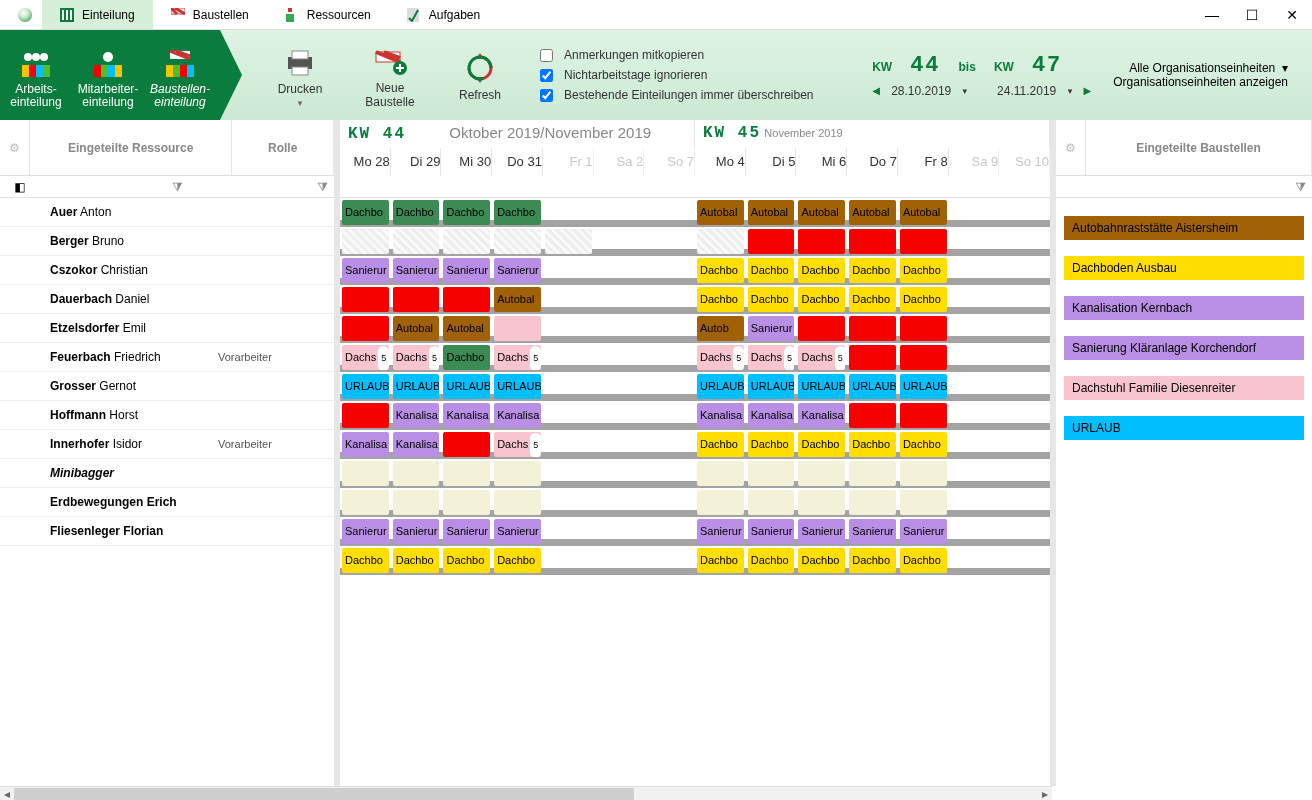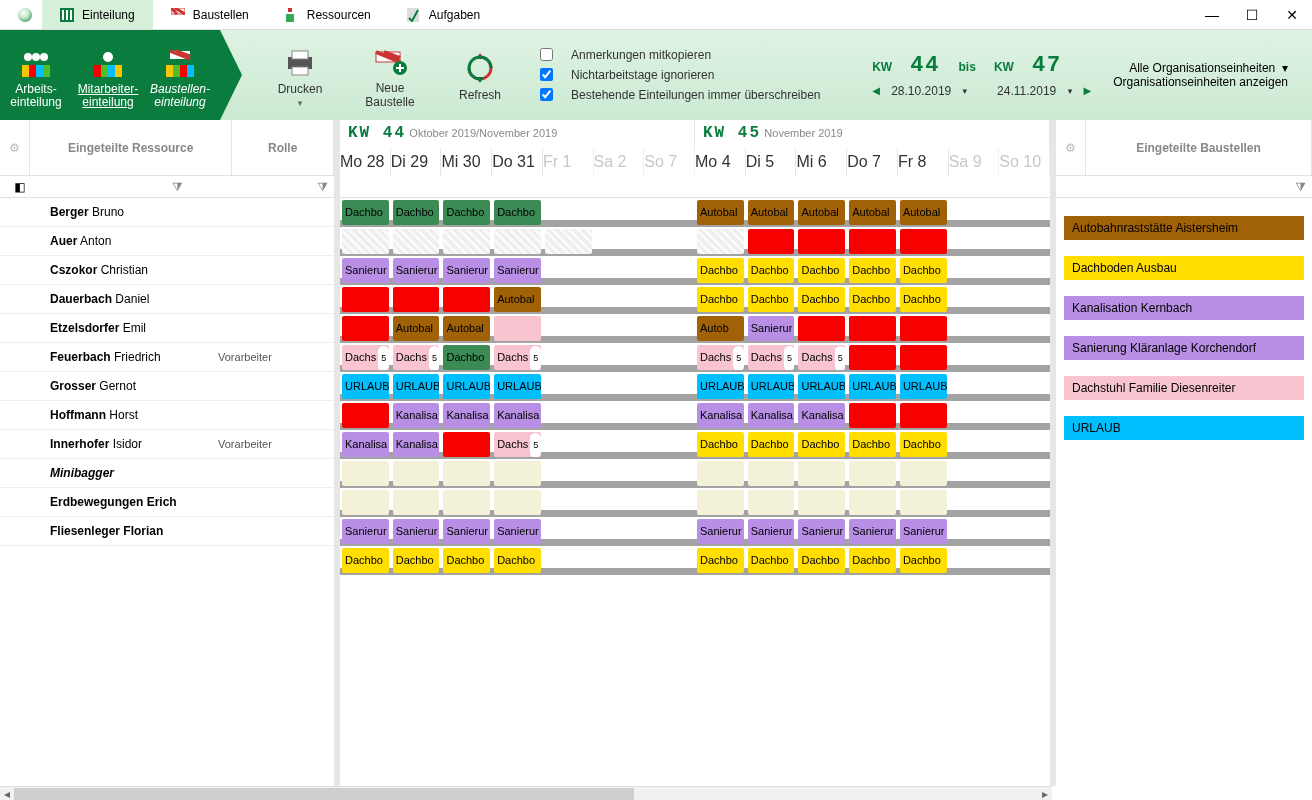--- a/index.html
+++ b/index.html
@@ -15,21 +15,21 @@
 .winctl div{width:40px;text-align:center;font-size:14px;cursor:default;}
 
 .ribbon{height:90px;display:flex;background:linear-gradient(#dff3e4,#cbe9d2);}
 .rib-left{display:flex;align-items:center;background:#0a7d3e;clip-path:polygon(0 0,calc(100% - 22px) 0,100% 50%,calc(100% - 22px) 100%,0 100%);padding-right:26px;}
 .rib-item{width:72px;text-align:center;color:#fff;font-size:11px;line-height:1.1;padding-top:6px;}
 .rib-item .ic{height:34px;display:flex;align-items:center;justify-content:center;margin-bottom:2px;}
 .rib-mid{display:flex;align-items:center;gap:18px;padding:0 10px 0 22px;}
 .rib-act{width:72px;text-align:center;color:#333;font-size:11px;}
 .rib-act .ic{height:40px;display:flex;align-items:center;justify-content:center;}
 .chkblock{display:flex;flex-direction:column;gap:6px;justify-content:center;padding-left:6px;}
-.chkblock label{display:flex;align-items:flex-start;gap:18px;color:#333;}
+.chkblock label{display:flex;align-items:center;gap:11px;color:#333;}
 .chkblock input{width:13px;height:13px;}
 .rib-right{margin-left:auto;display:flex;align-items:center;gap:22px;padding-right:24px;}
 .kwbox{text-align:center;}
 .kwline{display:flex;align-items:baseline;gap:18px;color:#0a7d3e;}
 .kwbig{font-family:"Courier New",monospace;font-size:22px;font-weight:bold;letter-spacing:2px;}
 .kwlbl{font-size:12px;font-weight:bold;}
 .dateline{display:flex;align-items:center;gap:30px;margin-top:6px;color:#333;}
 .dateline .dp{display:flex;align-items:center;gap:4px;}
 .orgsel{text-align:right;}
 
@@ -43,21 +43,21 @@
 .hcell{flex:1;display:flex;align-items:center;justify-content:center;color:#888;font-weight:bold;border-right:1px solid #e6e6e6;}
 .filterrow{height:22px;border-bottom:1px solid #e0e0e0;display:flex;align-items:center;}
 .filterrow .ic{margin-left:auto;margin-right:6px;color:#888;}
 .chk{width:40px;text-align:center;}
 
 .chdr{height:56px;}
 .chdr .wkline{height:28px;display:flex;}
 .wkcell{flex:1;padding:4px 8px;border-right:1px solid #e6e6e6;color:#888;}
 .wkcell b{color:#0a7d3e;font-family:"Courier New",monospace;font-size:16px;letter-spacing:2px;font-weight:bold;}
 .dayline{height:28px;display:flex;}
-.day{flex:1;text-align:left;line-height:28px;color:#333;border-right:1px solid #e6e6e6;font-size:16px;}
+.day{flex:1;text-align:right;line-height:28px;color:#333;border-right:1px solid #e6e6e6;font-size:13px;}
 .day.we{color:#c8c8c8;border-color:#f0f0f0;}
 
 .rows{}
 .row{height:29px;border-bottom:1px solid #eee;display:flex;align-items:center;}
 .row .nm{padding-left:50px;flex:1;}
 .row .nm b{font-weight:bold;}
 .row .rl{width:116px;color:#555;font-size:11px;}
 .row.it .nm{font-style:italic;font-weight:bold;}
 
 .crow{height:29px;display:flex;border-bottom:7px solid #a3a3a3;}
@@ -157,21 +157,21 @@
       <div class="ic">
         <svg width="36" height="30">
             <circle cx="18" cy="8" r="5" fill="#fff"></circle>
             <rect x="4" y="16" width="28" height="12" fill="#fff"></rect>
             <rect x="4" y="16" width="7" height="12" fill="#f60000"></rect>
             <rect x="11" y="16" width="7" height="12" fill="#4fbf26"></rect>
             <rect x="18" y="16" width="7" height="12" fill="#00bfff"></rect>
             <rect x="25" y="16" width="7" height="12" fill="#f6c400"></rect>
           </svg>
       </div>
-      <span style="white-space:pre-line;text-decoration:underline;">Mitarbeiter-
+      <span style="white-space:pre-line;">Mitarbeiter-
 einteilung</span>
     </div>
     <div class="rib-item">
       <div class="ic">
         <svg width="36" height="30">
             <rect x="8" y="2" width="20" height="8" fill="#fff"></rect>
             <path d="M8 2 L28 10 M14 2 L28 7" stroke="#c33" stroke-width="3"></path>
             <rect x="4" y="16" width="28" height="12" fill="#fff"></rect>
             <rect x="4" y="16" width="7" height="12" fill="#f6c400"></rect>
             <rect x="11" y="16" width="7" height="12" fill="#4fbf26"></rect>
@@ -261,25 +261,25 @@
       <div class="hcell" style="flex:2">Eingeteilte Ressource</div>
       <div class="hcell">Rolle</div>
     </div>
     <div class="filterrow">
       <div class="chk">◧</div>
       <span class="ic" style="margin-left:132px;">⧩</span>
       <span class="ic">⧩</span>
     </div>
     <div class="rows" id="left-rows">
         <div class="row">
+          <div class="nm"><b>Auer</b> Anton</div>
+          <div class="rl"></div>
+        </div>
+        <div class="row">
           <div class="nm"><b>Berger</b> Bruno</div>
-          <div class="rl"></div>
-        </div>
-        <div class="row">
-          <div class="nm"><b>Auer</b> Anton</div>
           <div class="rl"></div>
         </div>
         <div class="row">
           <div class="nm"><b>Cszokor</b> Christian</div>
           <div class="rl"></div>
         </div>
         <div class="row">
           <div class="nm"><b>Dauerbach</b> Daniel</div>
           <div class="rl"></div>
         </div>
@@ -314,21 +314,21 @@
         <div class="row">
           <div class="nm"><b>Fliesenleger Florian</b> </div>
           <div class="rl"></div>
         </div>
       </div>
   </div>
 
   <div class="pane center">
     <div class="chdr">
       <div class="wkline">
-        <div class="wkcell"><b>KW 44</b> <span style="font-size:11px;">Oktober 2019/November 2019</span></div>
+        <div class="wkcell"><b>KW 44</b> <span style="font-size:15px;margin-left:40px;">Oktober 2019/November 2019</span></div>
         <div class="wkcell"><b>KW 45</b> <span style="font-size:11px;">November 2019</span></div>
       </div>
       <div class="dayline" id="dayline">
           <div class="day">Mo 28</div>
           <div class="day">Di 29</div>
           <div class="day">Mi 30</div>
           <div class="day">Do 31</div>
           <div class="day we">Fr 1</div>
           <div class="day we">Sa 2</div>
           <div class="day we">So 7</div>

